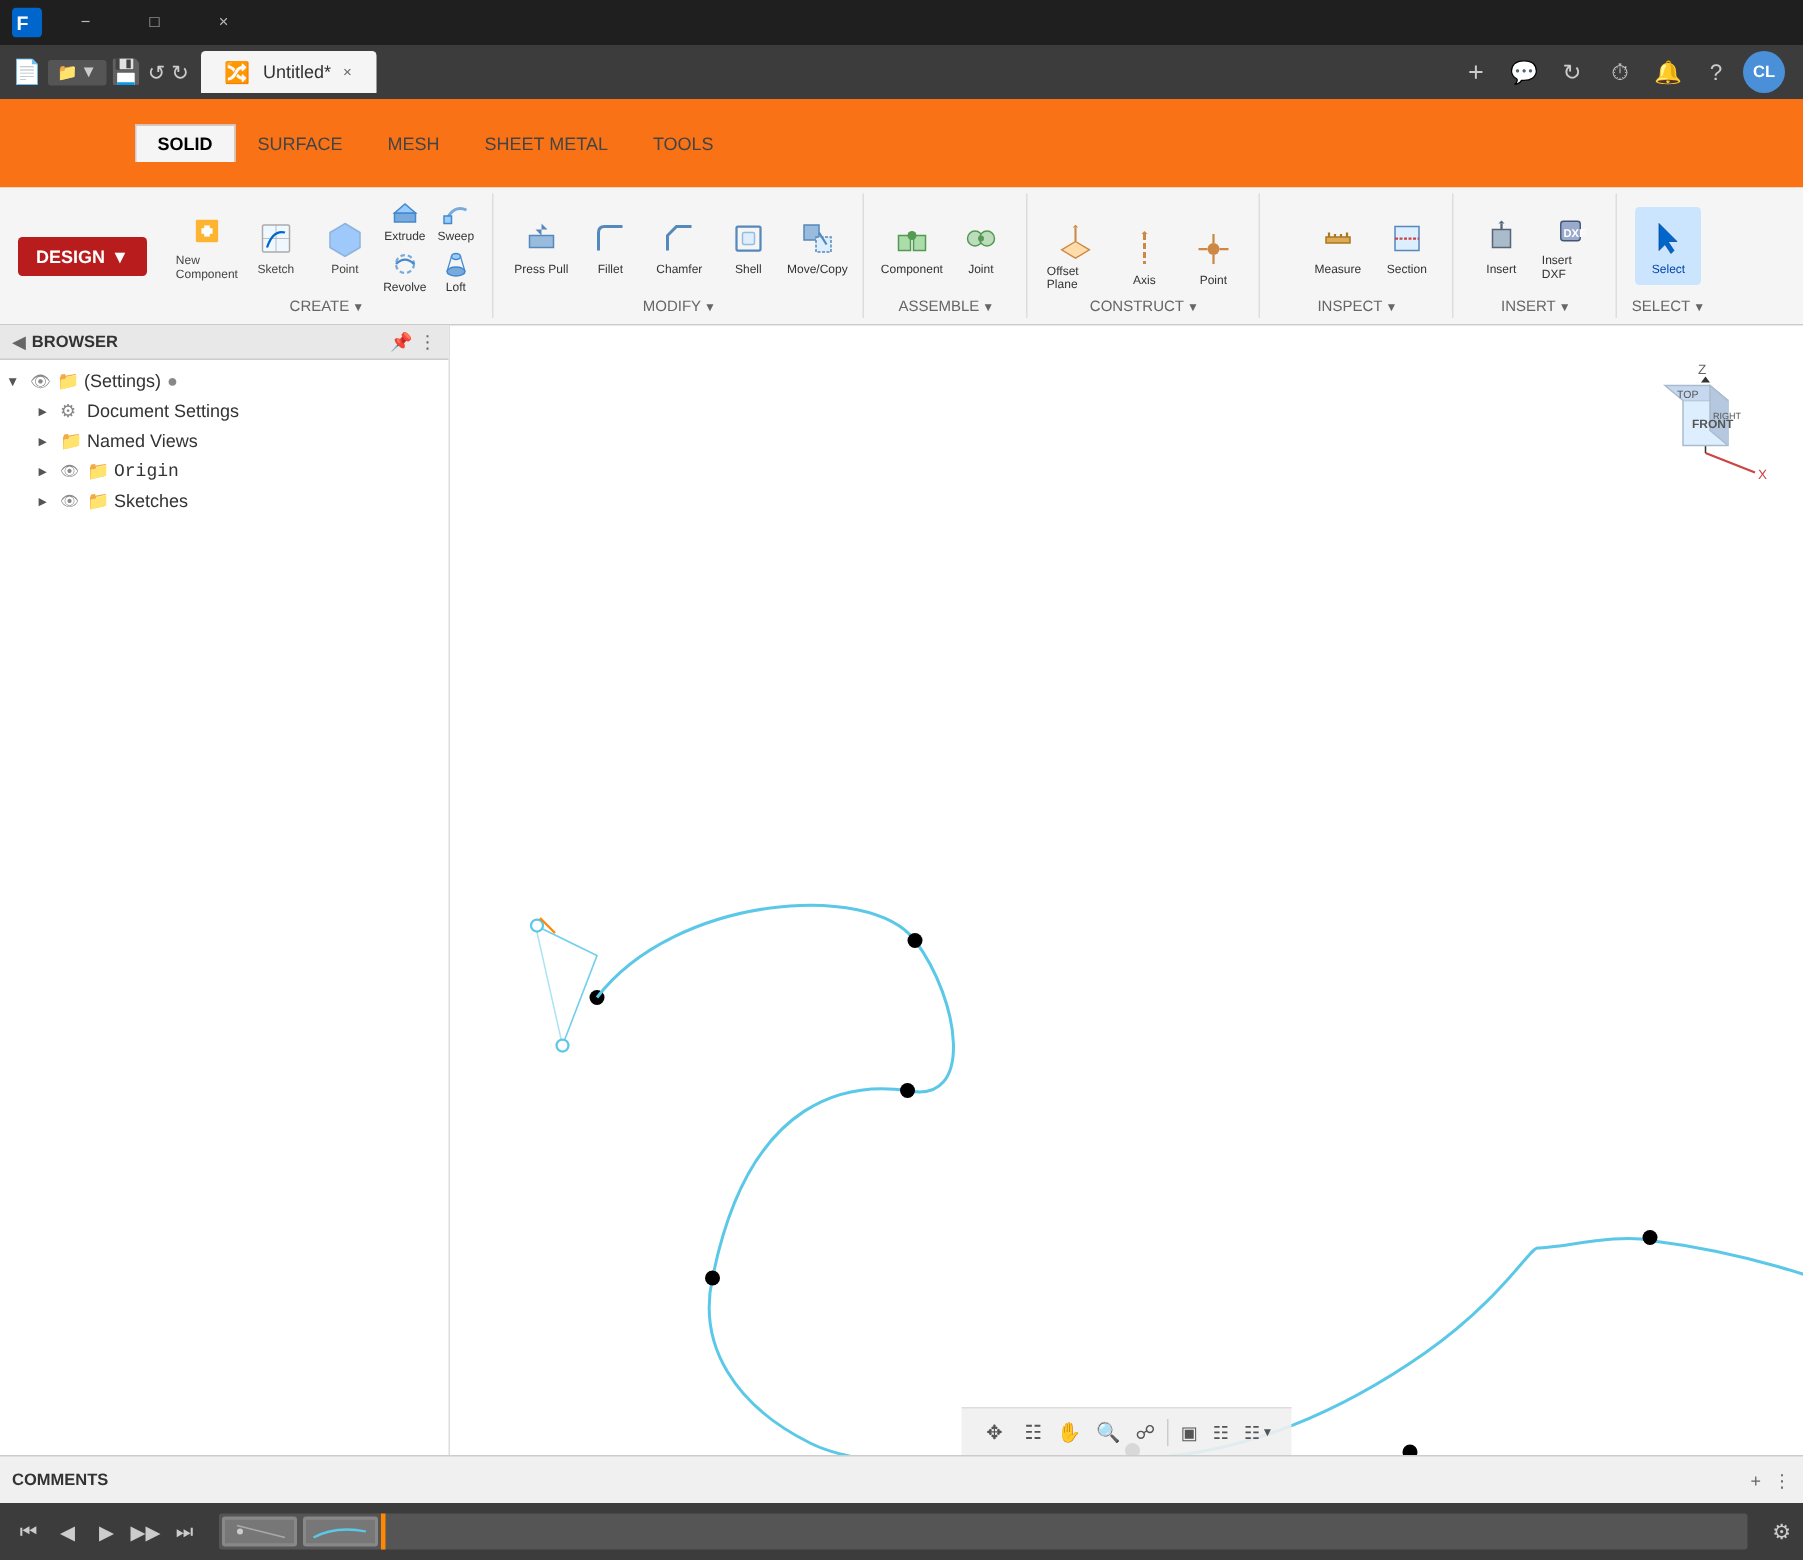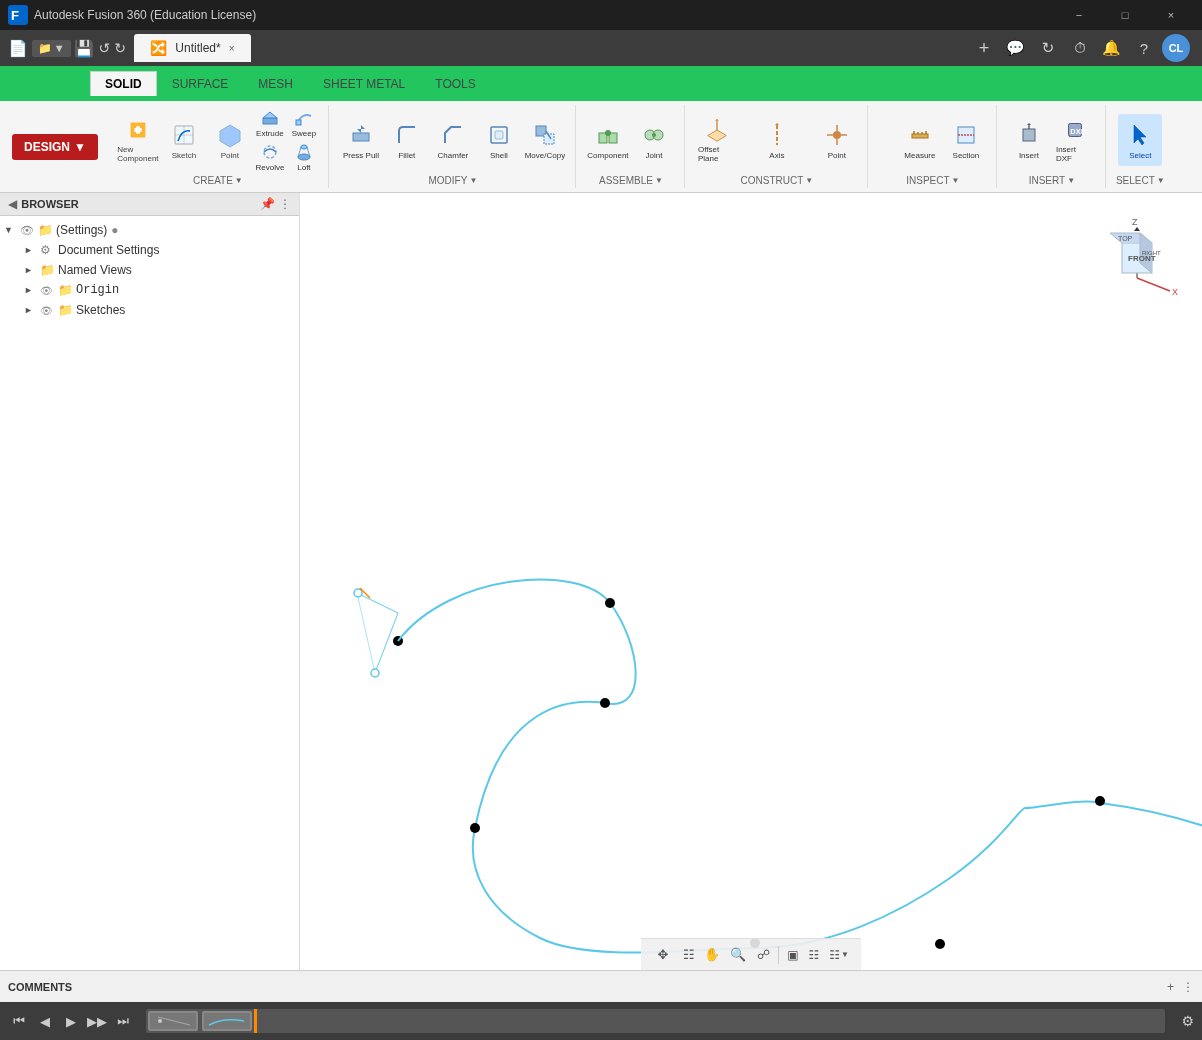--- a/index.html
+++ b/index.html
@@ -61,21 +61,20 @@
 </head>
 <body>
 
 <div id="title-bar">
   <div style="width:20px;height:20px;margin-right:6px;">
     <svg viewBox="0 0 20 20" width="20" height="20">
       <rect width="20" height="20" rx="3" fill="#0066cc"></rect>
       <text x="3" y="15" font-size="13" font-weight="bold" fill="white">F</text>
     </svg>
   </div>
-  <span style="font-size:12px;color:#ccc;flex:1;">Autodesk Fusion 360 (Education License)</span>
   <div style="display:flex;">
     <div class="win-btn">−</div>
     <div class="win-btn">□</div>
     <div class="win-btn close">×</div>
   </div>
 </div>
 
 <div id="doc-bar">
   <div style="display:flex;align-items:center;gap:4px;padding:0 4px;">
     <div style="color:#ccc;font-size:16px;cursor:pointer;">📄</div>
@@ -97,21 +96,21 @@
     <div class="ti" style="color:#ccc;font-size:15px;width:28px;height:28px;display:flex;align-items:center;justify-content:center;cursor:pointer;">💬</div>
     <div class="ti" style="color:#ccc;font-size:15px;width:28px;height:28px;display:flex;align-items:center;justify-content:center;cursor:pointer;">↻</div>
     <div class="ti" style="color:#ccc;font-size:15px;width:28px;height:28px;display:flex;align-items:center;justify-content:center;cursor:pointer;">⏱</div>
     <div class="ti" style="color:#ccc;font-size:15px;width:28px;height:28px;display:flex;align-items:center;justify-content:center;cursor:pointer;">🔔</div>
     <div class="ti" style="color:#ccc;font-size:15px;width:28px;height:28px;display:flex;align-items:center;justify-content:center;cursor:pointer;">?</div>
     <div style="width:28px;height:28px;border-radius:50%;background:#4a90d9;color:white;display:flex;align-items:center;justify-content:center;font-size:11px;font-weight:bold;cursor:pointer;">CL</div>
   </div>
 </div>
 
 <div id="ribbon">
-  <div id="ribbon-tabs" style="display:flex;align-items:center;padding:5px 90px;background:#22c55e;">
+  <div id="ribbon-tabs" style="display:flex;align-items:center;padding:17px 90px;background:#f97316;">
     <div class="rtab active">SOLID</div>
     <div class="rtab">SURFACE</div>
     <div class="rtab">MESH</div>
     <div class="rtab">SHEET METAL</div>
     <div class="rtab">TOOLS</div>
   </div>
   <div id="ribbon-content" style="display:flex;align-items:stretch;padding:4px 4px;min-height:80px;gap:2px;background:#f5f5f5;">
 
     <div style="display:flex;align-items:center;justify-content:center;padding:0 8px;">
       <div style="background:#b91c1c;color:white;padding:6px 12px;border-radius:3px;font-size:12px;font-weight:600;cursor:pointer;display:flex;align-items:center;gap:4px;">
@@ -249,21 +248,21 @@
           <span style="font-size:8px;">Joint</span>
         </div>
       </div>
       <div class="ribbon-group-label">
         <span>ASSEMBLE</span>
         <span class="arr">▼</span>
       </div>
     </div>
 
     <div class="ribbon-group" style="padding:2px 8px;">
-      <div class="ribbon-group-items" style="display:flex;gap:16px;align-items:center;">
+      <div class="ribbon-group-items" style="display:flex;gap:2px;align-items:flex-end;">
         <div class="ricon">
           <svg viewBox="0 0 28 28" fill="none">
             <path d="M4 20 L14 14 L24 20 L14 26 Z" fill="#ffddaa" stroke="#cc8844" stroke-width="1"></path>
             <line x1="14" y1="4" x2="14" y2="14" stroke="#cc8844" stroke-width="1.5"></line>
             <polygon points="12,4 16,4 14,2" fill="#cc8844"></polygon>
           </svg>
           <span style="font-size:8px;">Offset Plane</span>
         </div>
         <div class="ricon">
           <svg viewBox="0 0 28 28" fill="none">

